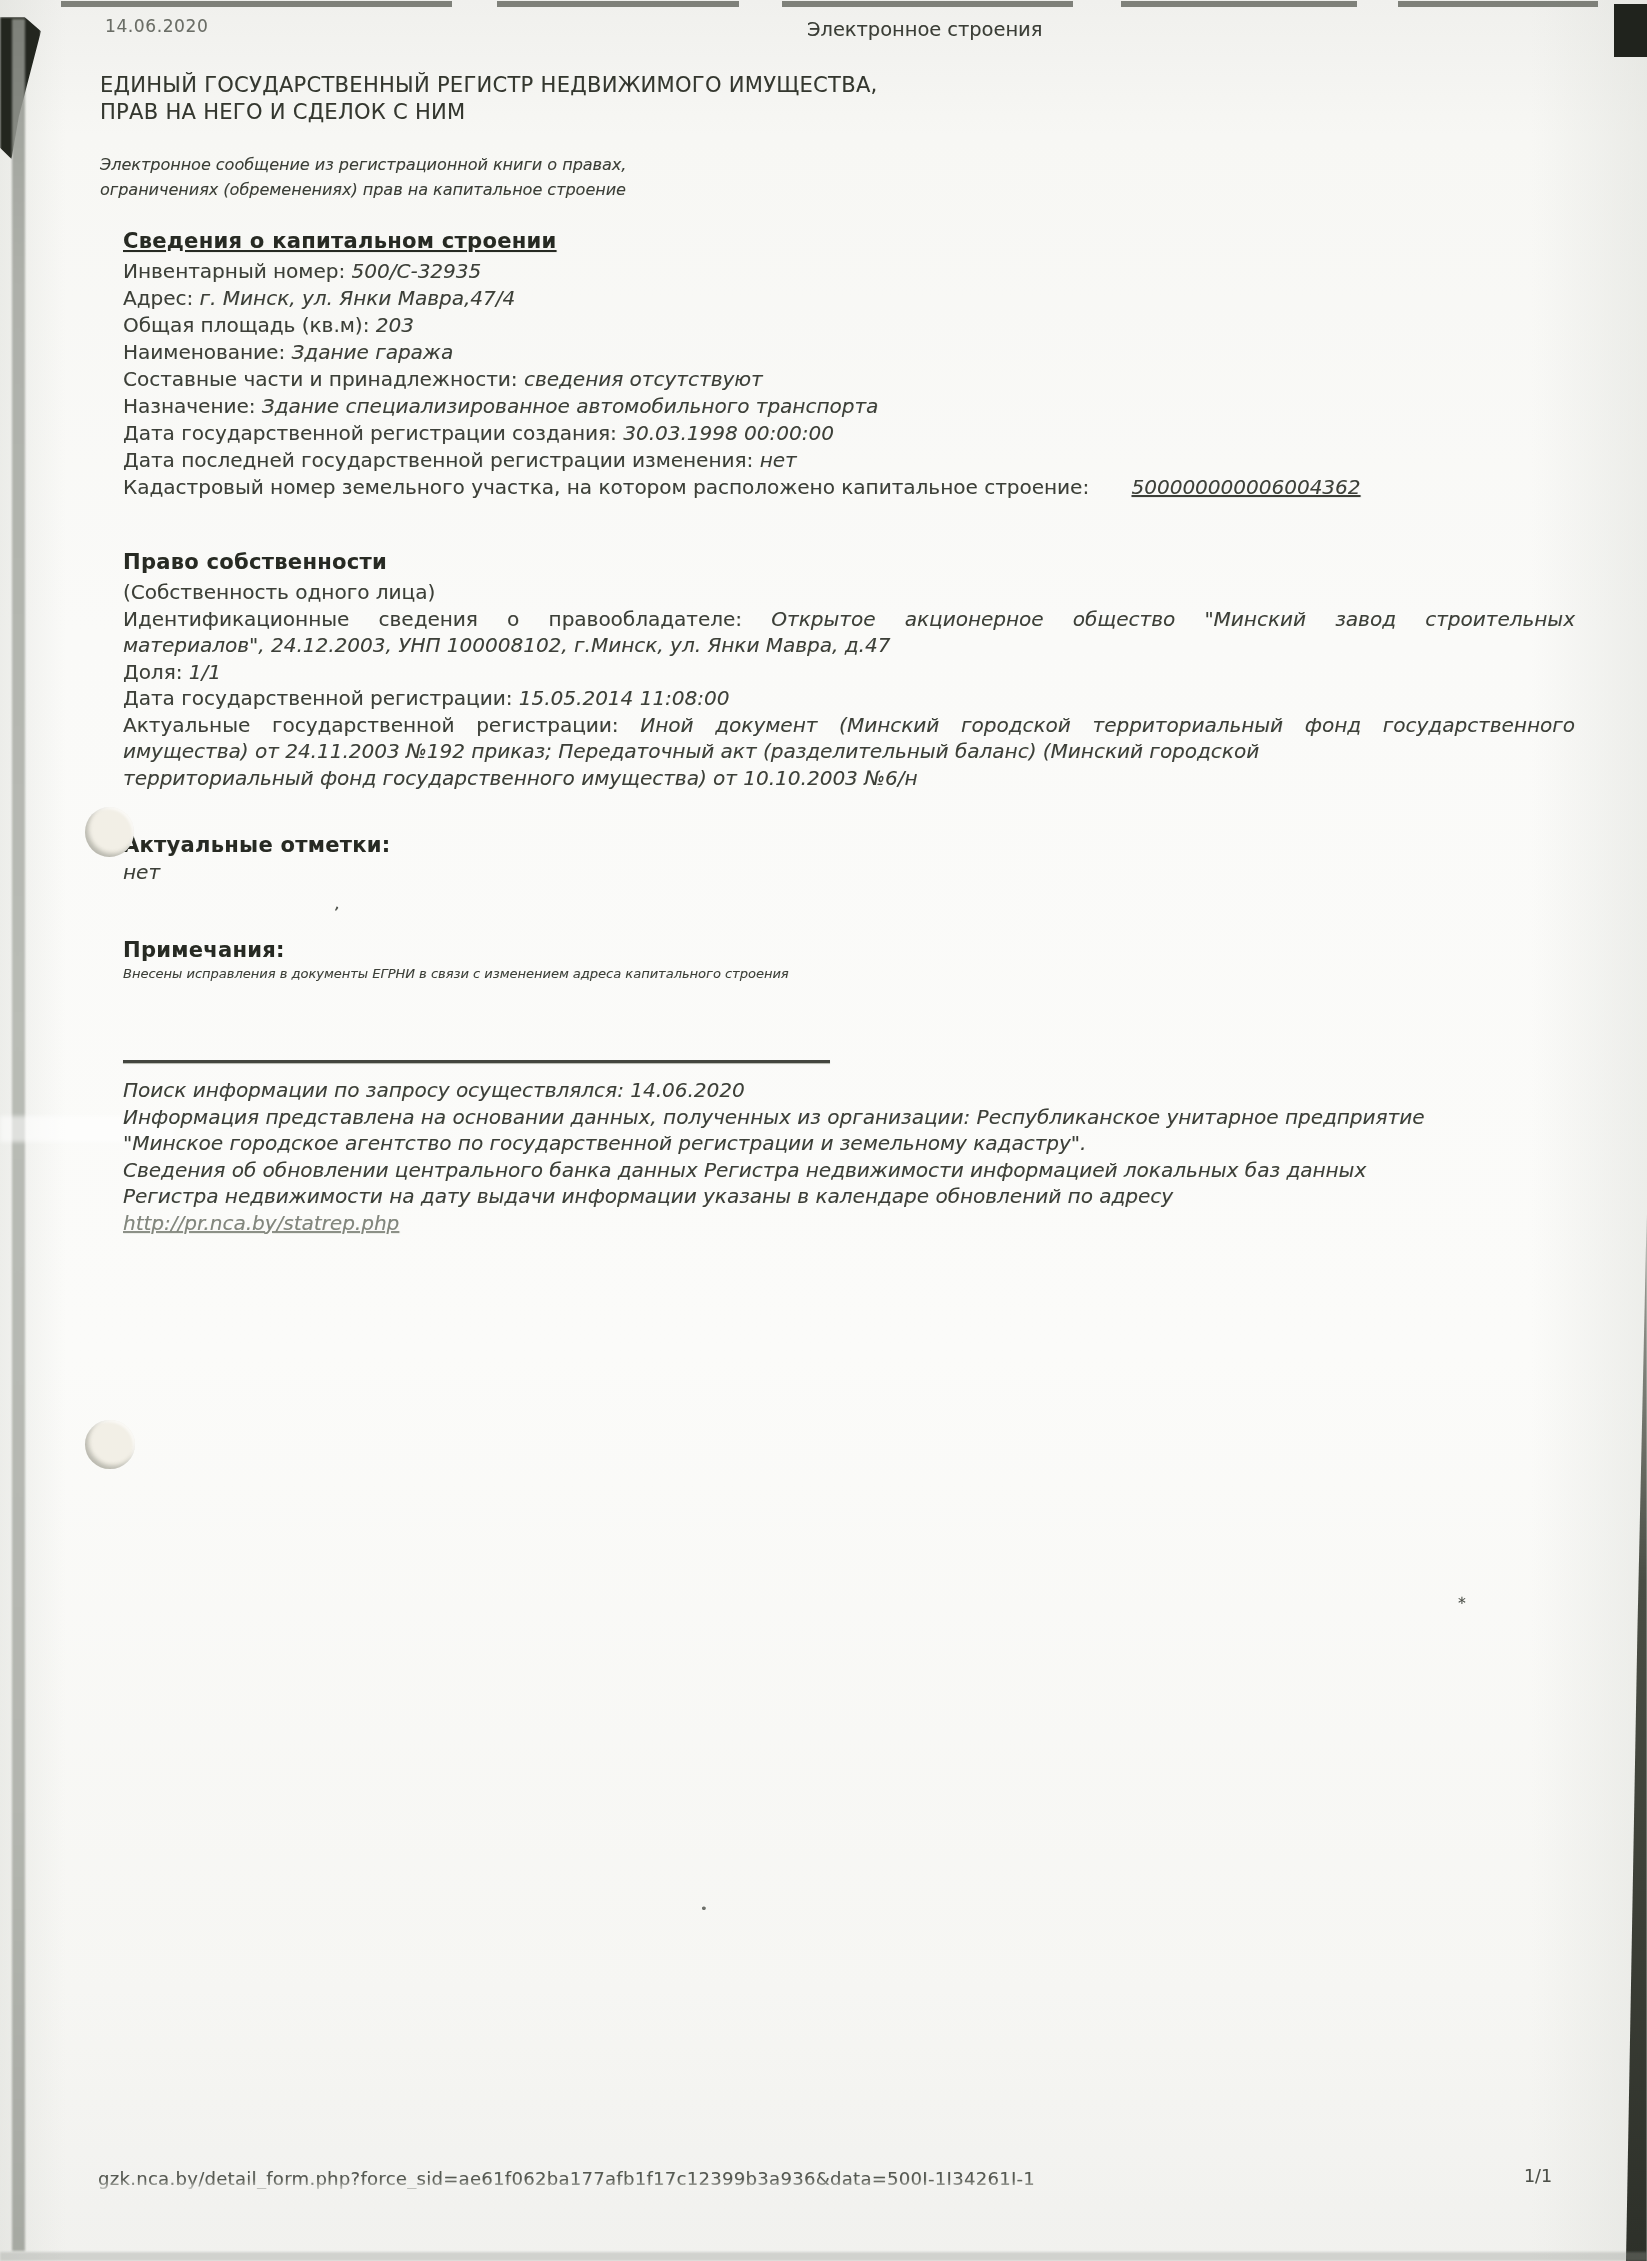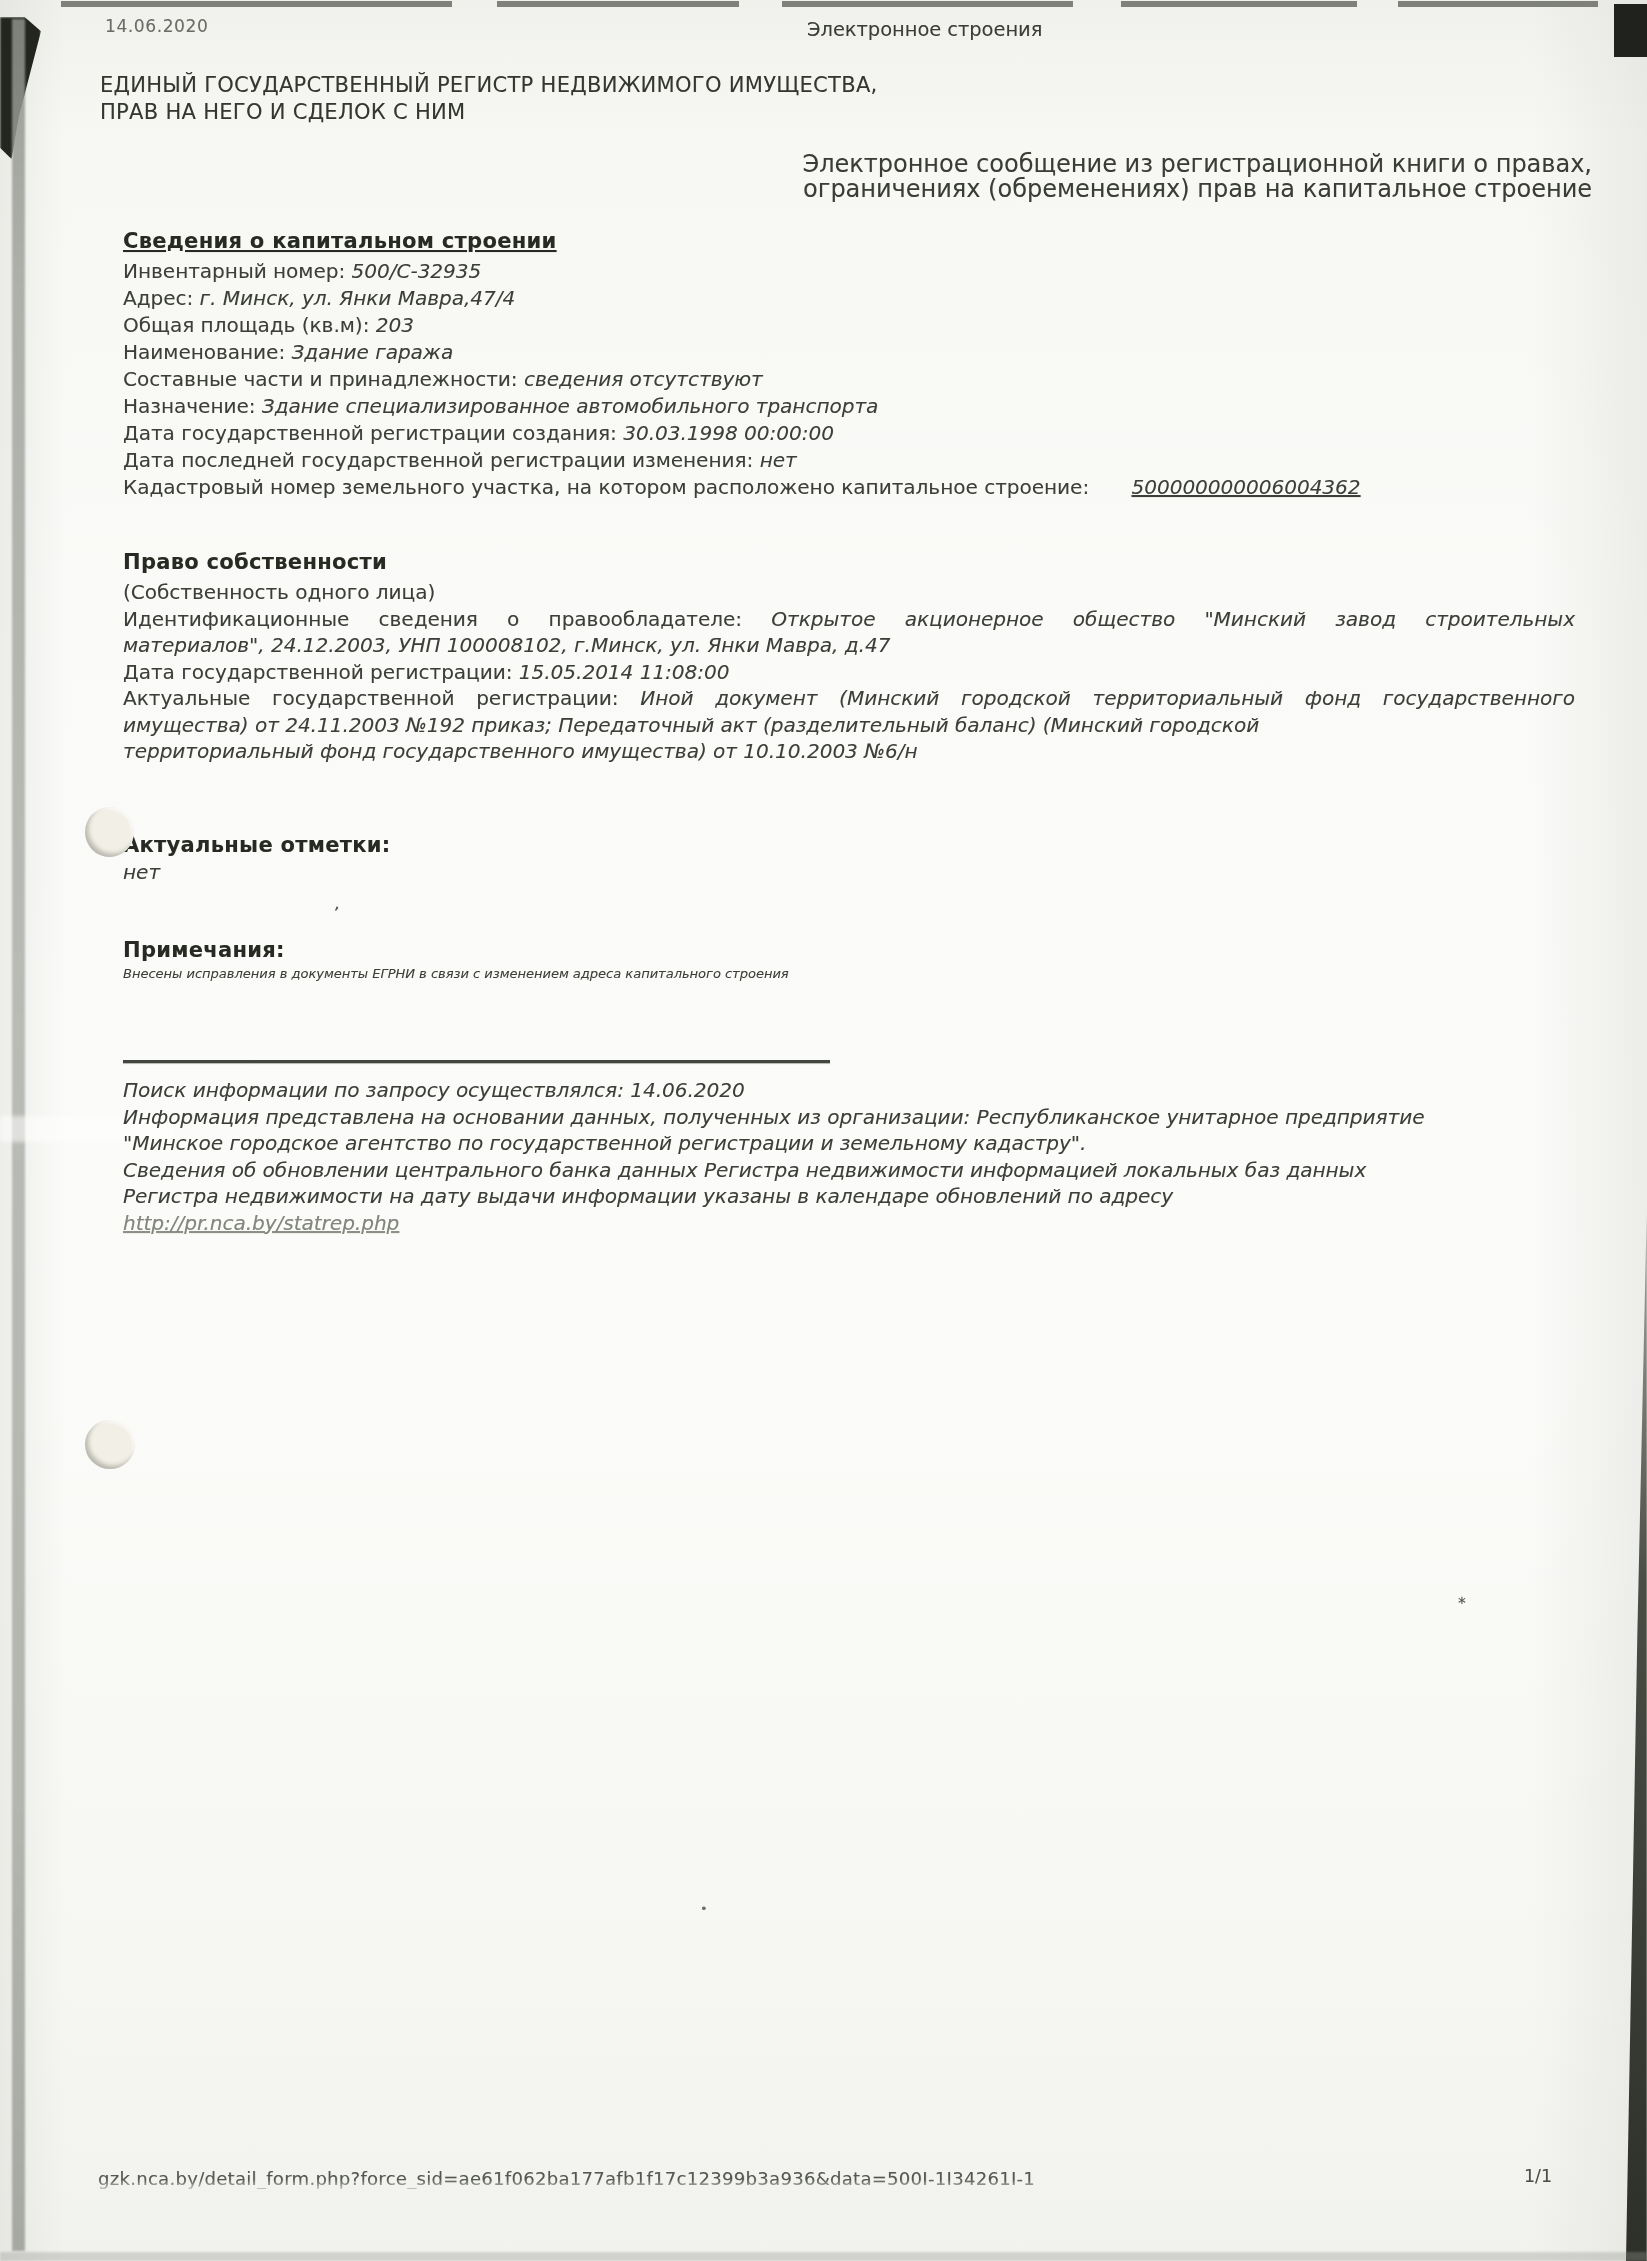--- a/index.html
+++ b/index.html
@@ -42,21 +42,21 @@
   .speck1{left:333px;top:903px;transform:rotate(12deg);}
   .speck2{left:1458px;top:1590px;font-size:15.5px;}
   .speck3{left:700px;top:1901px;font-size:13px;opacity:.8;}
   
   .abs{position:absolute;}
   .it{font-style:italic;}
   .u{text-decoration:underline;margin-left:36px;}
   .hdr-date{left:105px;top:15.5px;font-size:17px;color:#53564f;opacity:.85;letter-spacing:0.6px;}
   .hdr-doctype{left:807px;top:18px;font-size:19.4px;color:#3a3d36;}
   .doc-title{left:100px;top:72px;width:1492px;text-align:left;font-size:21px;line-height:27px;color:#34372f;letter-spacing:0.3px;}
-  .doc-subtitle{left:100px;top:152px;width:1492px;text-align:right;font-size:24px;line-height:25px;color:#3a3d36;}
+  .doc-subtitle{left:100px;top:152px;width:1492px;text-align:left;font-size:16px;line-height:25px;color:#3a3d36;font-style:italic;}
   .sec-heading{font-size:21px;font-weight:bold;color:#272a23;letter-spacing:0.3px;}
   .h-sec1{left:123px;top:229px;}
   .h-sec1 .hu{text-decoration:underline;}
   .body-block{left:123px;width:1452px;font-size:20px;}
   .sec1-body{top:258px;line-height:27px;}
   .sec2-body{top:579px;line-height:26.5px;}
   .h-sec2{left:123px;top:550px;}
   .h-marks{left:123px;top:833px;}
   .marks-val{left:123px;top:860px;font-size:20px;}
   .h-notes{left:123px;top:938px;}
@@ -118,20 +118,21 @@
     <div class="line"><span class="lbl">Дата государственной регистрации создания: </span><span class="it">30.03.1998 00:00:00</span></div>
     <div class="line"><span class="lbl">Дата последней государственной регистрации изменения: </span><span class="it">нет</span></div>
     <div class="line"><span class="lbl">Кадастровый номер земельного участка, на котором расположено капитальное строение: </span><span class="it u">500000000006004362</span></div>
   </div>
 
   <div class="abs sec-heading h-sec2">Право собственности</div>
   <div class="abs body-block sec2-body">
     <div class="line">(Собственность одного лица)</div>
     <div class="justify"><span>Идентификационные сведения о правообладателе: </span><span class="it">Открытое акционерное общество "Минский завод строительных</span></div>
     <div class="line it">материалов", 24.12.2003, УНП 100008102, г.Минск, ул. Янки Мавра, д.47</div>
+    <div class="line"><span>Доля: </span><span class="it">1/1</span></div>
     <div class="line"><span>Дата государственной регистрации: </span><span class="it">15.05.2014 11:08:00</span></div>
     <div class="justify"><span>Актуальные государственной регистрации: </span><span class="it">Иной документ (Минский городской территориальный фонд государственного</span></div>
     <div class="line it">имущества) от 24.11.2003 №192 приказ; Передаточный акт (разделительный баланс) (Минский городской</div>
     <div class="line it">территориальный фонд государственного имущества) от 10.10.2003 №6/н</div>
   </div>
 
   <div class="abs sec-heading h-marks">Актуальные отметки:</div>
   <div class="abs marks-val it">нет</div>
 
   <div class="abs sec-heading h-notes">Примечания:</div>

